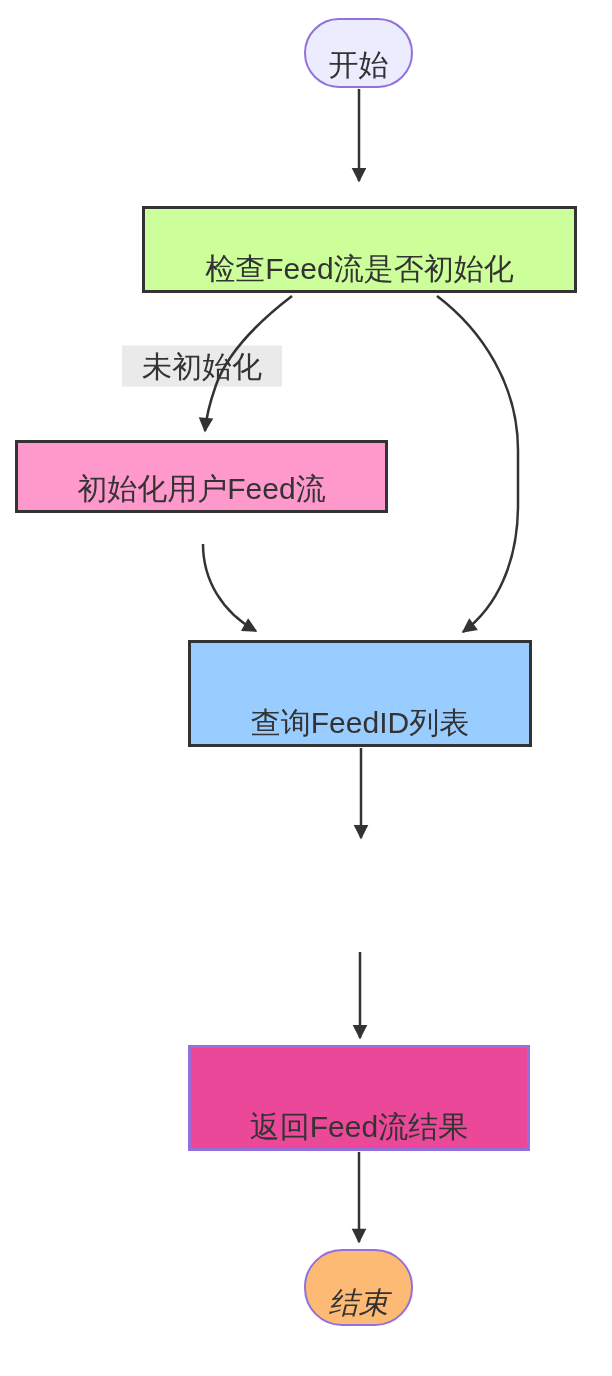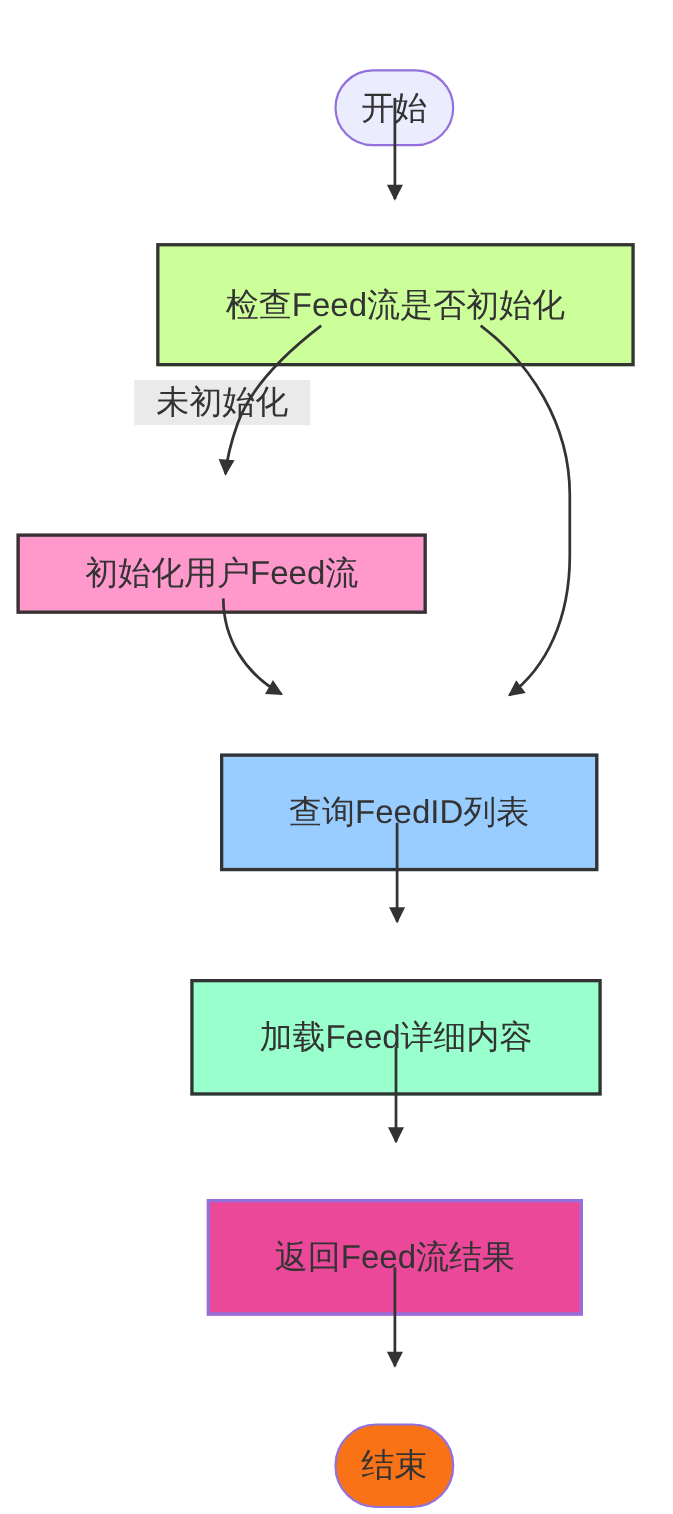--- a/index.html
+++ b/index.html
@@ -8,35 +8,34 @@
     background: #ffffff;
     font-family: "Liberation Sans", "DejaVu Sans", sans-serif;
     position: relative;
     overflow: hidden;
   }
   .canvas { position: absolute; left: 0; top: 0; width: 612px; height: 1376px; }
   svg.edges { position: absolute; left: 0; top: 0; z-index: 3; pointer-events: none; }
   .node {
     position: absolute;
     box-sizing: border-box;
-    display: flex; align-items: center; justify-content: center;
+    display: flex; align-items: flex-end; justify-content: center;
     font-size: 30px; color: #333333;
     text-align: center;
     z-index: 2;
     white-space: nowrap;
-    margin-top: 45px;
   }
   .rect { border: 3px solid #333333; }
   .rect-purple { border: 3px solid #9370DB; }
   .stadium { border: 2.5px solid #9370DB; }
 
   #n-start  { left: 304px; top: 18px;   width: 109px; height: 70px;  border-radius: 35px; }
-  #n-check  { left: 142px; top: 176px;  width: 435px; height: 112px; }
+  #n-check  { left: 142px; top: 206px;  width: 435px; height: 87px; }
   #n-init   { left: 15px;  top: 440px;  width: 373px; height: 73px; }
-  #n-query  { left: 200px; top: 640px;  width: 344px; height: 107px; }
+  #n-query  { left: 188px; top: 640px;  width: 344px; height: 107px; }
   #n-load   { left: 173px; top: 845px;  width: 374px; height: 106px; }
   #n-result { left: 188px; top: 1045px; width: 342px; height: 106px; }
   #n-end    { left: 304px; top: 1249px; width: 109px; height: 77px;  border-radius: 38px; }
 
   .edge-label {
     position: absolute;
     transform: translate(-50%, -50%);
     background: rgba(232,232,232,0.92);
     color: #333333;
     font-size: 30px;
@@ -64,29 +63,26 @@
   </div>
 
   <div class="node rect" id="n-init" style="background: rgb(255, 153, 204); border-color: rgb(51, 51, 51);">
     <span>初始化用户Feed流</span>
   </div>
 
   <div class="node rect" id="n-query" style="background: rgb(153, 204, 255); border-color: rgb(51, 51, 51);">
     <span>查询FeedID列表</span>
   </div>
 
-  <div class="node rect" id="n-load" style="background: rgb(153, 255, 204); border-color: rgb(51, 51, 51);">
-    <span>加载Feed详细内容</span>
-  </div>
 
   <div class="node rect-purple" id="n-result" style="background: #ec4899; border-color: rgb(147, 112, 219);">
     <span>返回Feed流结果</span>
   </div>
 
-  <div class="node stadium" id="n-end" style="background: #f97316; border-color: rgb(147, 112, 219);">
+  <div class="node stadium" id="n-end" style="background: #fdba74; border-color: rgb(147, 112, 219); font-style: italic;">
     <span>结束</span>
   </div>
 
   <svg class="edges" width="612" height="1376" viewBox="0 0 612 1376">
     <defs>
       <marker id="arrow" viewBox="0 0 12 12" refX="10" refY="6" markerWidth="7" markerHeight="7" orient="auto-start-reverse">
         <path d="M1,1 L11,6 L1,11 z" fill="#333333"></path>
       </marker>
     </defs>
     <g fill="none" stroke="#333333" stroke-width="2.5">

